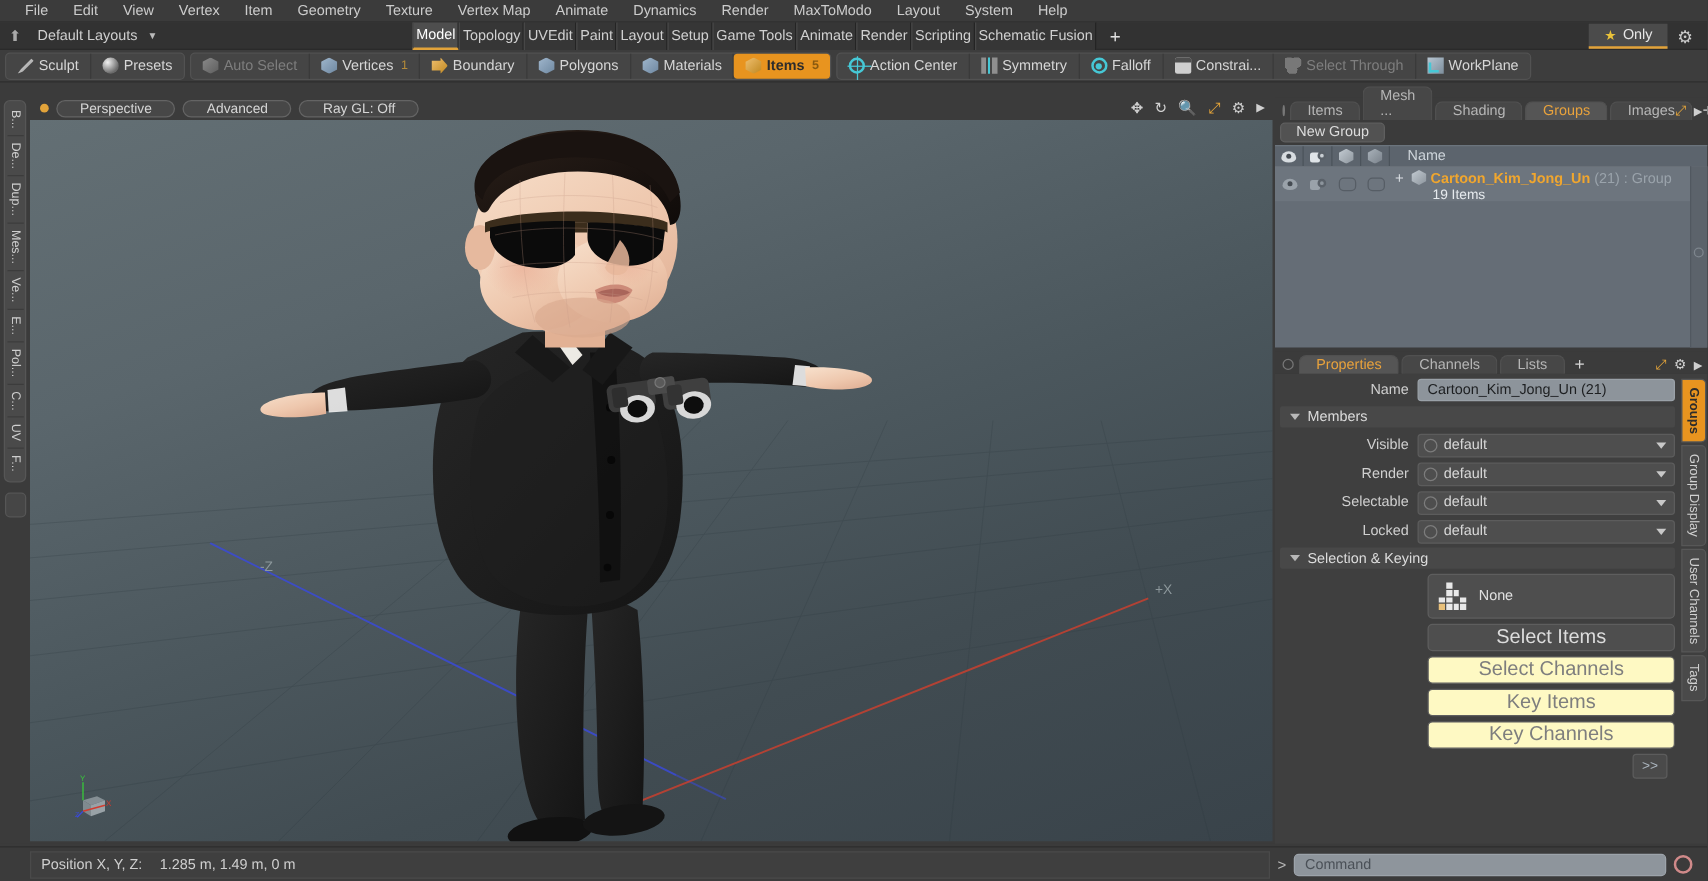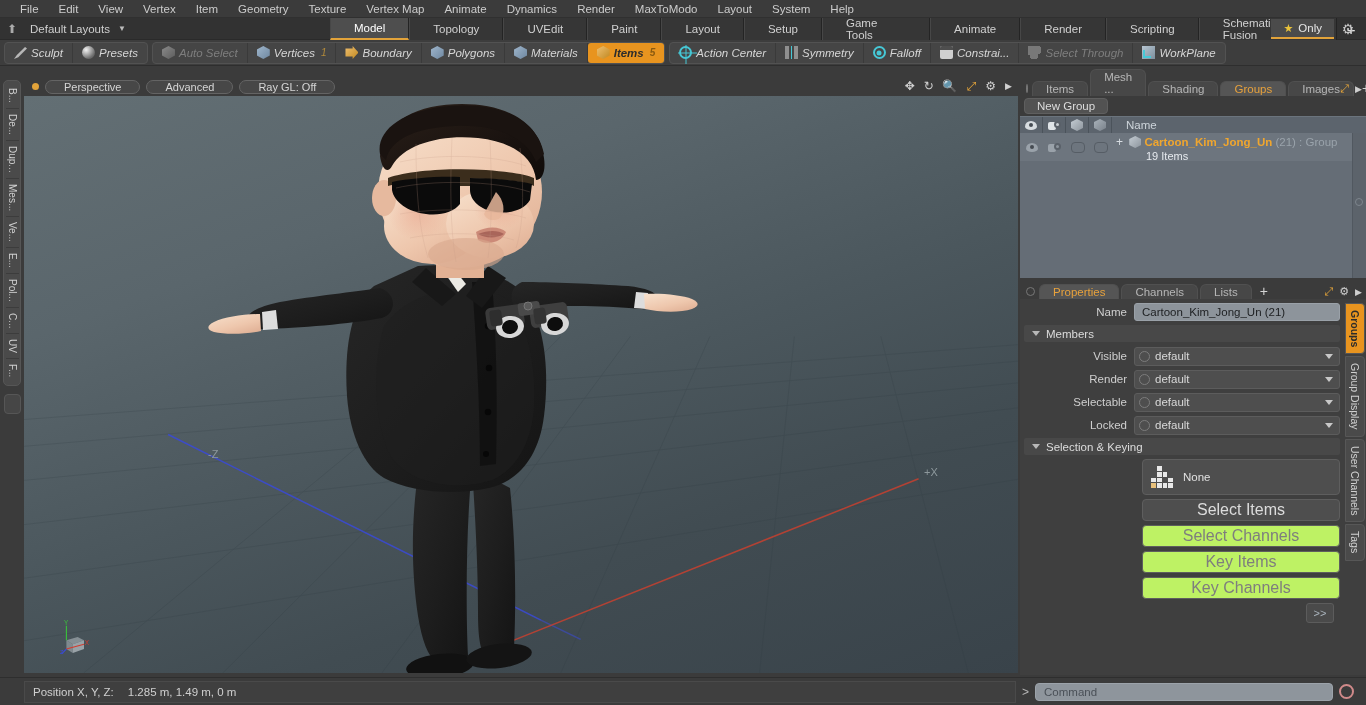--- a/index.html
+++ b/index.html
@@ -25,38 +25,38 @@
   .layoutbar {
     height:22px; background:#323232; display:flex; align-items:center;
     border-bottom:1px solid #2a2a2a; position:relative;
   }
   .layoutbar .homeicon { width:24px; text-align:center; color:#aaa; font-size:12px; }
   .layoutbar .layoutname { color:#cfcfcf; font-size:11.5px; padding:0 6px; }
   .layoutbar .caret { font-size:8px; color:#bbb; margin-left:2px; }
   .lay-tabs { position:absolute; left:330px; top:0; display:flex; height:22px; align-items:stretch; }
   .lay-tab {
     display:flex; align-items:center; justify-content:center;
-    padding:0 23px; font-size:11.5px; color:#d0d0d0;
+    padding:0 2px; font-size:11.5px; color:#d0d0d0;
     border-left:1px solid #474747; border-right:1px solid #242424;
     background:#363636;
   }
   .lay-tab.active { background:#4e4e4e; color:#ffffff; border-bottom:2px solid #e2a33a; }
   .lay-plus { display:flex; align-items:center; justify-content:center; width:30px; color:#e0e0e0; font-size:15px; }
   .lay-right { position:absolute; right:4px; top:0; height:22px; display:flex; align-items:center; gap:0px; }
   .only-btn {
     display:flex; align-items:center; gap:5px; padding:1px 12px;
     background:#4b4b4b; color:#e6e6e6; font-size:11.5px;
     border-bottom:2px solid #e2a33a; height:20px;
   }
   .only-btn .star { color:#e9c23a; font-size:11px; }
   .gear-btn { width:28px; text-align:center; color:#c9c9c9; font-size:14px; }
 
   
   .modebar { height:26px; background:#3d3d3d; display:flex; align-items:center; padding:2px 4px; gap:4px;
-             border-bottom:1px solid #2e2e2e;font-style:italic; }
+             border-bottom:1px solid #2e2e2e; }
   .grp { display:flex; align-items:center; background:#454545; border:1px solid #525252; border-radius:4px; height:22px; }
   .tbtn { display:flex; align-items:center; gap:4px; padding:0 9px; height:20px; font-size:11.5px;
           color:#d6d6d6; border-right:1px solid #3a3a3a; }
   .tbtn:last-child { border-right:none; }
   .tbtn.dim { color:#7e7e7e; }
   .tbtn.sel { background:#e8941f; color:#2c2c2c; border-radius:3px; font-weight:bold; }
   .tbtn .cnt { color:#b48b3a; font-size:10px; margin-left:2px; }
   .tbtn.sel .cnt { color:#8a5a10; }
 
   
@@ -182,21 +182,21 @@
   .pdrop .radio { width:11px; height:11px; border-radius:50%; border:1px solid #7c7c7c; margin:0 5px 0 4px; }
   .pdrop .val { font-size:11.5px; color:#d8d8d8; }
   .pdrop .arr { position:absolute; right:6px; width:0; height:0; border-left:4px solid transparent;
                 border-right:4px solid transparent; border-top:5px solid #c8c8c8; }
   .sechdr { background:#484848; height:17px; display:flex; align-items:center; border-radius:2px;
             margin:2px 0 4px 0; font-size:11.5px; color:#dcdcdc; }
   .sechdr .tri { width:0;height:0;border-left:4px solid transparent;border-right:4px solid transparent;
                  border-top:5px solid #b8b8b8; margin:0 6px 0 8px; }
   .bigbtn { margin-left:118px; height:22px; background:#4e4e4e; border:1px solid #5e5e5e; border-radius:4px;
             display:flex; align-items:center; justify-content:center; font-size:16px; color:#dcdcdc; margin-bottom:4px;text-align:right; }
-  .bigbtn.dimbtn { color:#7e7e7e; background:#bef264; }
+  .bigbtn.dimbtn { color:#7e7e7e; background:#fef9c3; }
   .keyitembtn { margin-left:118px; height:36px; background:#4e4e4e; border:1px solid #5e5e5e; border-radius:4px;
             display:flex; align-items:center; font-size:11.5px; color:#e0e0e0; margin-bottom:4px; padding-left:8px; gap:10px; }
   .dotmatrix { width:22px; height:22px; display:grid; grid-template-columns:repeat(4,1fr); grid-template-rows:repeat(4,1fr); gap:1px; }
   .dotmatrix i { background:transparent; }
   .dotmatrix i.on { background:#e8e8e8; }
   .dotmatrix i.amber { background:#e8c07a; }
   .chev { margin-left:auto; margin-right:6px; width:28px; height:20px; background:#4a4a4a; border:1px solid #5c5c5c;
           border-radius:3px; display:flex; align-items:center; justify-content:center; color:#aab4bd; font-size:11px; }
   .chevrow { display:flex; }
 

